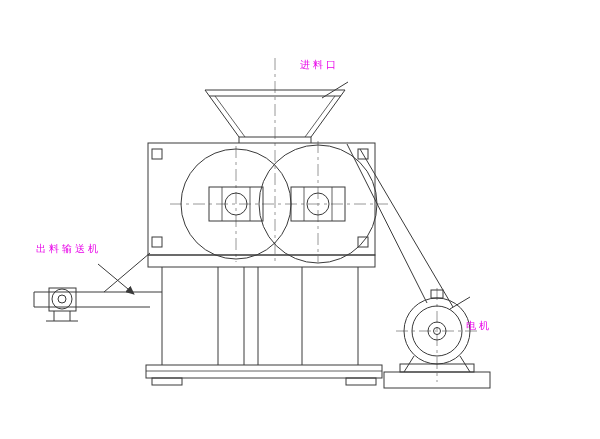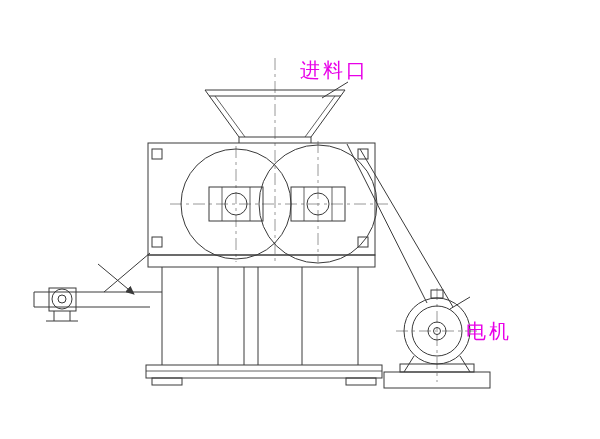--- a/index.html
+++ b/index.html
@@ -10,21 +10,21 @@
     overflow:hidden;
     font-family:"DejaVu Sans", sans-serif;
   }
   svg{position:absolute;left:0;top:0;}
   .ln{fill:none;stroke:var(--line,#3a3a3a);stroke-width:1;}
   .thin{fill:none;stroke:var(--line,#3a3a3a);stroke-width:0.8;}
   .cl{fill:none;stroke:var(--centerline,#7d7d7d);stroke-width:0.8;stroke-dasharray:12 4 3 4;}
   .lbl{
     position:absolute;
     color:var(--label,#e800e8);
-    font-size:20px;
+    font-size:10px;
     letter-spacing:3px;
     white-space:nowrap;
     line-height:1;
     user-select:none;
     text-align:center;
   }
 </style>
 </head>
 <body>
 
@@ -125,16 +125,17 @@
 
     <g>
       <line class="ln" x1="348" y1="82" x2="322" y2="98"></line>
       <line class="ln" x1="98" y1="264" x2="134" y2="294" marker-end="url(#arrow)"></line>
       <line class="ln" x1="470" y1="297" x2="450" y2="309"></line>
     </g>
   </svg>
 
   <div class="lbl" style="left:300px;top:60px;">进料口</div>
 
+  <div class="lbl" style="left:36px;top:244px;">出料输送机</div>
 
   <div class="lbl" style="left:466px;top:277px;margin-top:44px;">电机</div>
 
 </div>
 
 </body></html>

